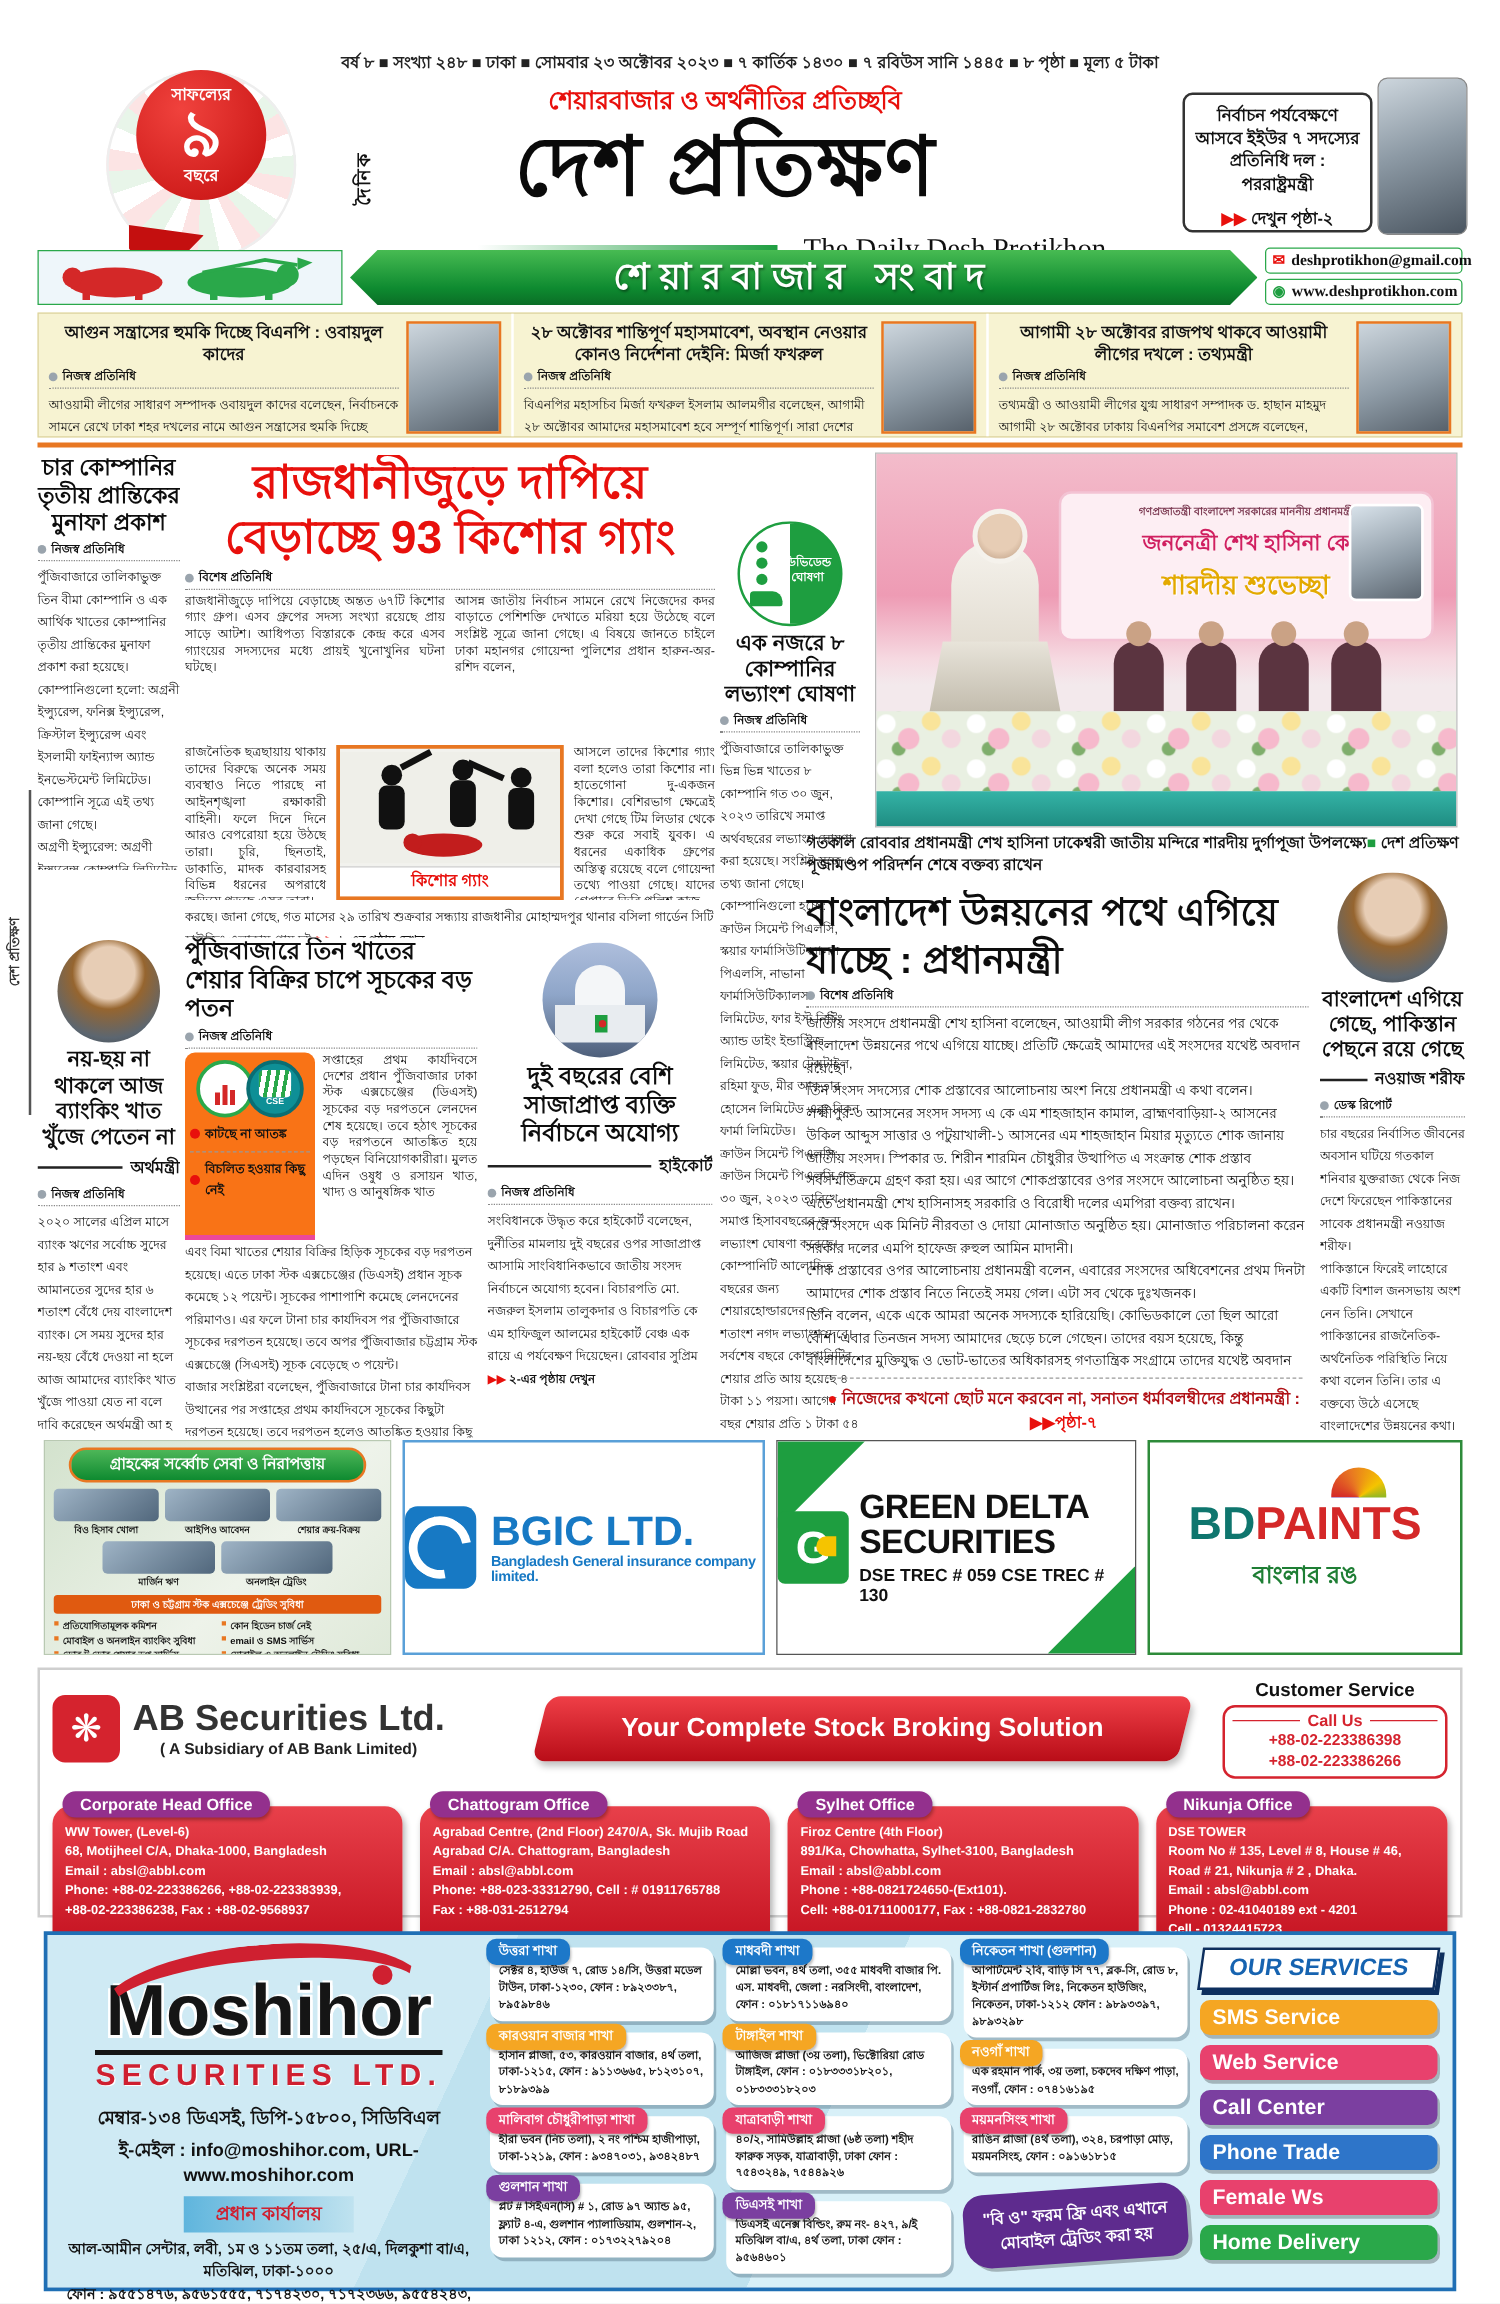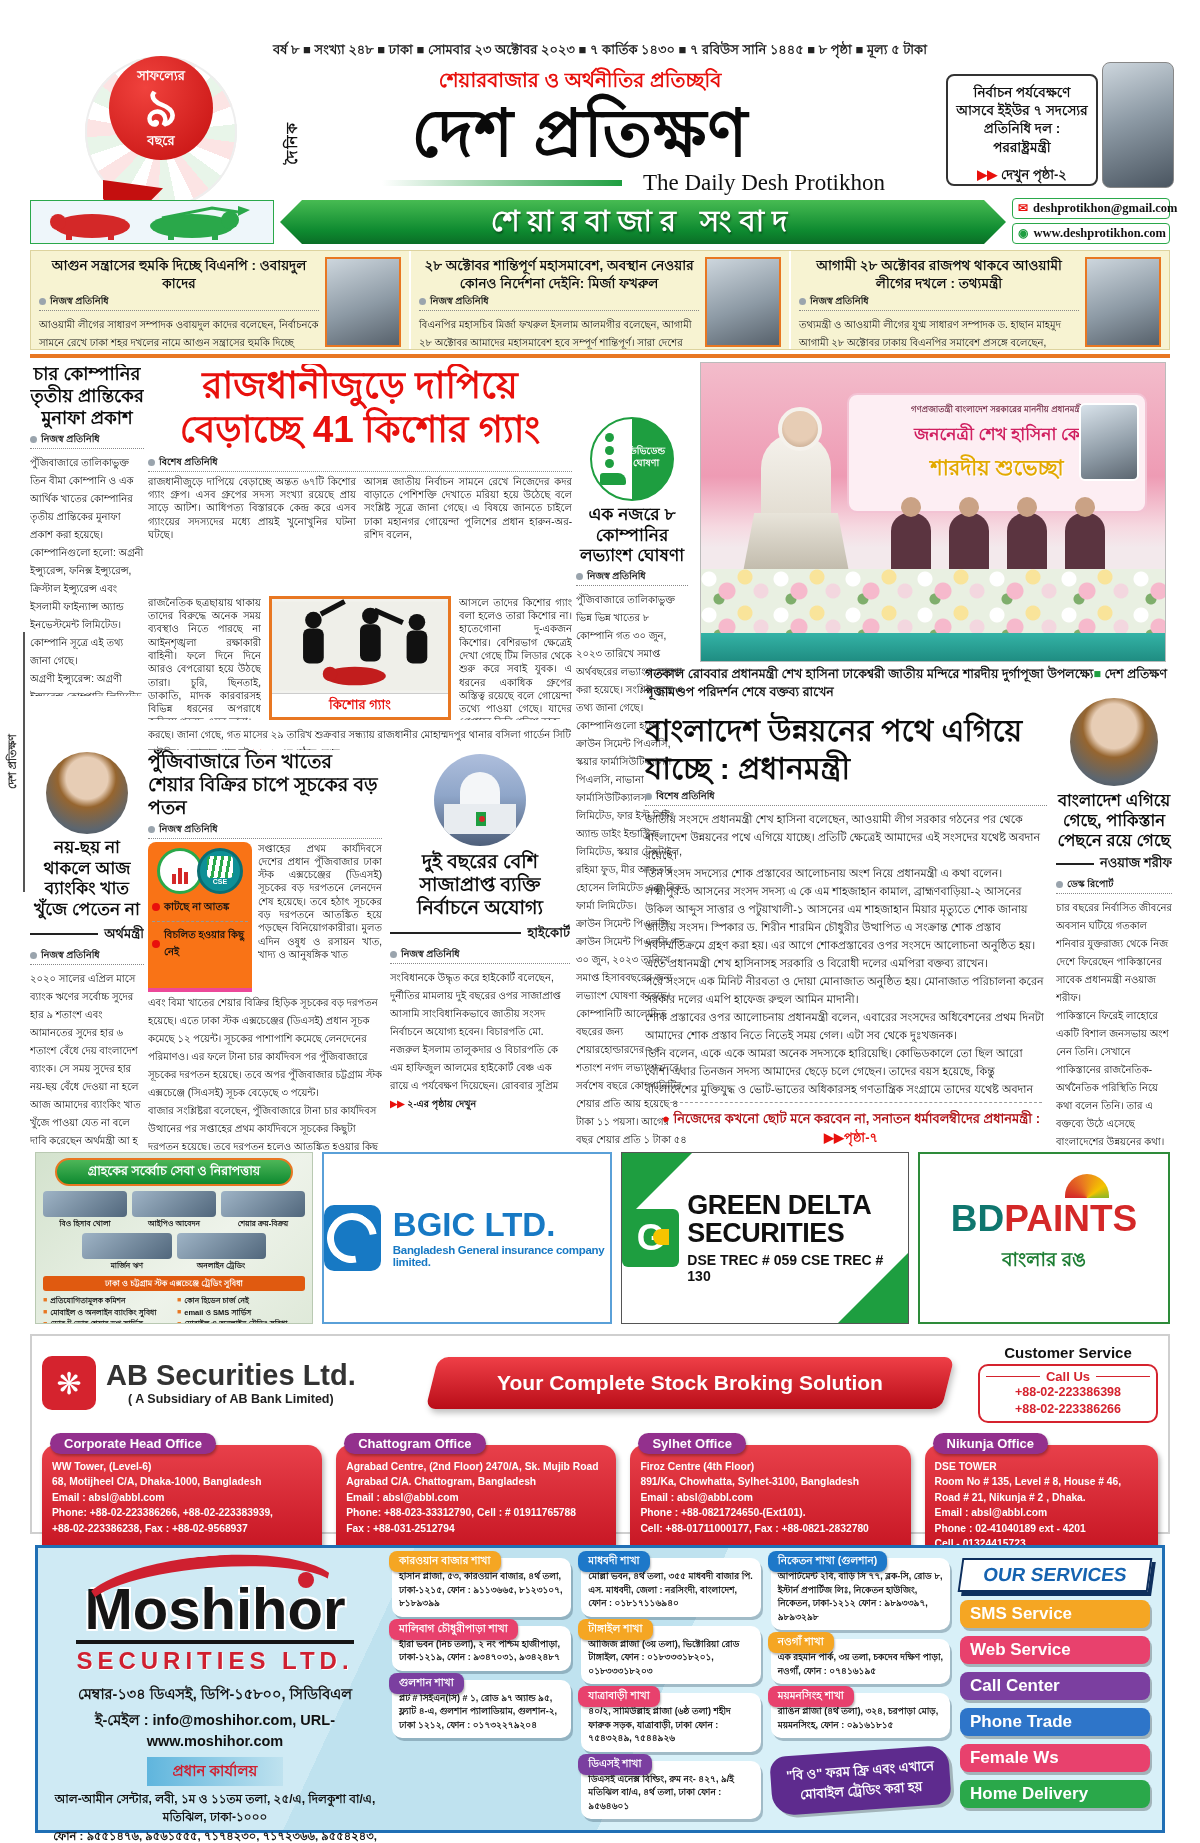--- a/index.html
+++ b/index.html
@@ -19,21 +19,21 @@
   .anniv-num{font-size:52px;font-weight:900;}
   .anniv-bottom{font-size:13px;font-weight:700;}
   .anniv-ribbon{position:absolute;left:18px;bottom:-18px;width:60px;height:46px;background:#c40f0f;
          clip-path:polygon(0 0,100% 18%,72% 55%,100% 100%,20% 82%,0 40%);}
   .mast-center{left:235px;top:64px;width:690px;text-align:center;}
   .tagline{display:inline-block;color:#e8100c;font-size:20px;font-weight:800;padding:1px 10px;}
   .title-row{position:relative;margin-top:0;}
   .daily-vert{position:absolute;left:44px;top:22px;writing-mode:vertical-rl;transform:rotate(180deg);
          font-size:15px;font-weight:800;color:#111;letter-spacing:2px;}
   .paper-title{margin:0;font-size:66px;font-weight:900;color:#0a0a0a;line-height:1.05;letter-spacing:1px;}
-  .subtitle-row{display:flex;align-items:center;justify-content:flex-end;gap:21px;margin-top:2px;padding-right:40px;}
+  .subtitle-row{display:flex;align-items:center;justify-content:flex-end;gap:21px;margin-top:18px;padding-right:40px;}
   .grad-bar{height:6px;width:240px;background:linear-gradient(90deg,#ffffff,#1e9e40);}
   .paper-subtitle{font-family:"Liberation Serif",serif;font-size:23px;color:#111;white-space:nowrap;}
   .teaser{left:946px;top:74px;width:152px;height:112px;border:2px solid #333;border-radius:8px;
          padding:8px 6px;box-sizing:border-box;text-align:center;background:#fff;}
   .teaser-text{font-size:13.5px;font-weight:800;line-height:1.35;}
   .teaser-link{margin-top:8px;font-size:13px;font-weight:800;}
   .teaser-photo{left:1102px;top:62px;width:70px;height:124px;border-radius:8px;border:1px solid #888;
          background:linear-gradient(160deg,#cdd6dd 0%,#8d9aa5 45%,#4a5560 100%);}
   .red-arrows{color:#e8100c;}
   
@@ -382,21 +382,21 @@
           <span class="byl-dot"></span>
           <span>নিজস্ব প্রতিনিধি</span>
         </div>
       <div class="dotrule"></div>
       <p class="body" style="margin:0;display:inline">পুঁজিবাজারে তালিকাভুক্ত তিন বীমা কোম্পানি ও এক আর্থিক খাতের কোম্পানির তৃতীয় প্রান্তিকের মুনাফা প্রকাশ করা হয়েছে। কোম্পানিগুলো হলো: অগ্রনী ইন্স্যুরেন্স, ফনিক্স ইন্স্যুরেন্স, ক্রিস্টাল ইন্স্যুরেন্স এবং ইসলামী ফাইন্যান্স অ্যান্ড ইনভেস্টমেন্ট লিমিটেড। কোম্পানি সূত্রে এই তথ্য জানা গেছে।
 অগ্রণী ইন্স্যুরেন্স: অগ্রণী ইন্স্যুরেন্স কোম্পানি লিমিটেড গত ৩০ জুন, ২০২৩ তারিখে সমাপ্ত তৃতীয় প্রান্তিকের (জুলাই'২৩-সেপ্টেম্বর'২৩) অনিরীক্ষিত আর্থিক প্রতিবেদন প্রকাশ করেছে। চলতি হিসাববছরের তৃতীয় প্রান্তিকে সহযোগী প্রতিষ্ঠানের আয়সহ কোম্পানিটির সমন্বিত শেয়ার প্রতি আয় (Consolidated EPS) হয়েছে</p>
       
     </article>
 
     <article class="abs art art-lead">
-      <h1 class="lead-headline">রাজধানীজুড়ে দাপিয়ে বেড়াচ্ছে 41 কিশোর গ্যাং</h1>
+      <h1 class="lead-headline">রাজধানীজুড়ে দাপিয়ে বেড়াচ্ছে 93 কিশোর গ্যাং</h1>
       <div class="byline">
           <span class="byl-dot"></span>
           <span>বিশেষ প্রতিনিধি</span>
         </div>
       <div class="dotrule"></div>
       <div class="lead-cols">
         <div class="col body">রাজধানীজুড়ে দাপিয়ে বেড়াচ্ছে অন্তত ৬৭টি কিশোর গ্যাং গ্রুপ। এসব গ্রুপের সদস্য সংখ্যা রয়েছে প্রায় সাড়ে আটশ। আধিপত্য বিস্তারকে কেন্দ্র করে এসব গ্যাংয়ের সদস্যদের মধ্যে প্রায়ই খুনোখুনির ঘটনা ঘটছে।</div>
         <div class="col body">আসন্ন জাতীয় নির্বাচন সামনে রেখে নিজেদের কদর বাড়াতে পেশিশক্তি দেখাতে মরিয়া হয়ে উঠেছে বলে সংশ্লিষ্ট সূত্রে জানা গেছে। এ বিষয়ে জানতে চাইলে ঢাকা মহানগর গোয়েন্দা পুলিশের প্রধান হারুন-অর-রশিদ বলেন,</div>
       </div>
       <div class="lead-mid">
@@ -759,20 +759,24 @@
       <div class="mo-brand2">SECURITIES LTD.</div>
       <div class="mo-member">মেম্বার-১৩৪ ডিএসই, ডিপি-১৫৮০০, সিডিবিএল</div>
       <div class="mo-email">ই-মেইল : info@moshihor.com, URL- www.moshihor.com</div>
       <div class="mo-headlabel">প্রধান কার্যালয়</div>
       <div class="mo-addr">আল-আমীন সেন্টার, লবী, ১ম ও ১১তম তলা, ২৫/এ, দিলকুশা বা/এ, মতিঝিল, ঢাকা-১০০০</div>
       <div class="mo-phones">ফোন : ৯৫৫১৪৭৬, ৯৫৬১৫৫৫, ৭১৭৪২৩০, ৭১৭২৩৬৬, ৯৫৫৪২৪৩, ৯৫৫৪২৭৫, ৯৫৫৪৮৯৯, ফ্যাক্স : ৮৮ ০২ ৯৫৬৪২৭৮</div>
     </div>
     <div class="mo-cols">
       <div class="mo-col">
         <div class="bcard">
+          <div class="bhead c-blue">উত্তরা শাখা</div>
+          <div class="baddr">সেক্টর ৪, হাউজ ৭, রোড ১৪/সি, উত্তরা মডেল টাউন, ঢাকা-১২৩০, ফোন : ৮৯২৩৩৮৭, ৮৯৫৯৮৪৬</div>
+        </div>
+        <div class="bcard">
           <div class="bhead c-orange">কারওয়ান বাজার শাখা</div>
           <div class="baddr">হাসান প্লাজা, ৫৩, কারওয়ান বাজার, ৪র্থ তলা, ঢাকা-১২১৫, ফোন : ৯১১৩৬৬৫, ৮১২৩১০৭, ৮১৮৯৩৯৯</div>
         </div>
         <div class="bcard">
           <div class="bhead c-pink">মালিবাগ চৌধুরীপাড়া শাখা</div>
           <div class="baddr">হীরা ভবন (নিচ তলা), ২ নং পশ্চিম হাজীপাড়া, ঢাকা-১২১৯, ফোন : ৯৩৪৭০৩১, ৯৩৪২৪৮৭</div>
         </div>
         <div class="bcard">
           <div class="bhead c-purple">গুলশান শাখা</div>
           <div class="baddr">প্লট # সিইএন(সি) # ১, রোড ৯৭ অ্যান্ড ৯৫, ফ্ল্যাট ৪-এ, গুলশান প্যালাডিয়াম, গুলশান-২, ঢাকা ১২১২, ফোন : ০১৭৩২২৭৯২০৪</div>

